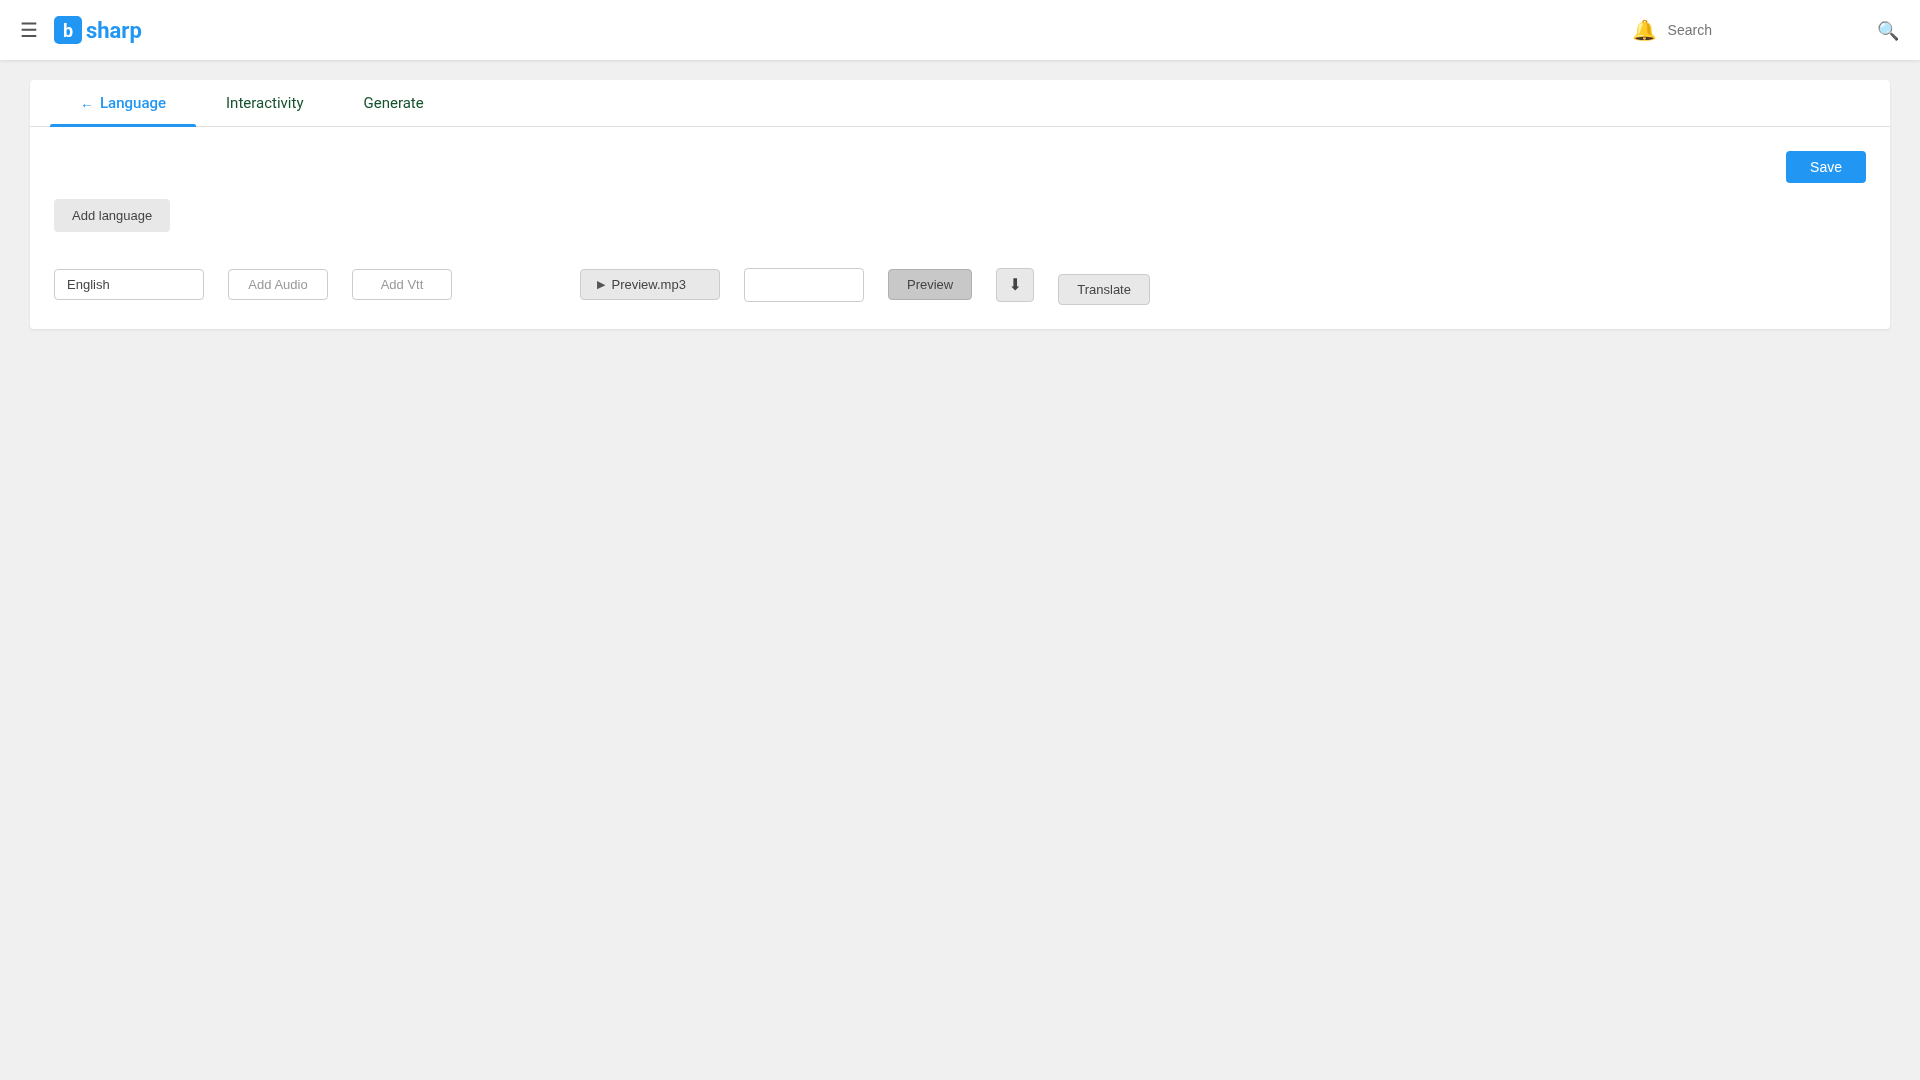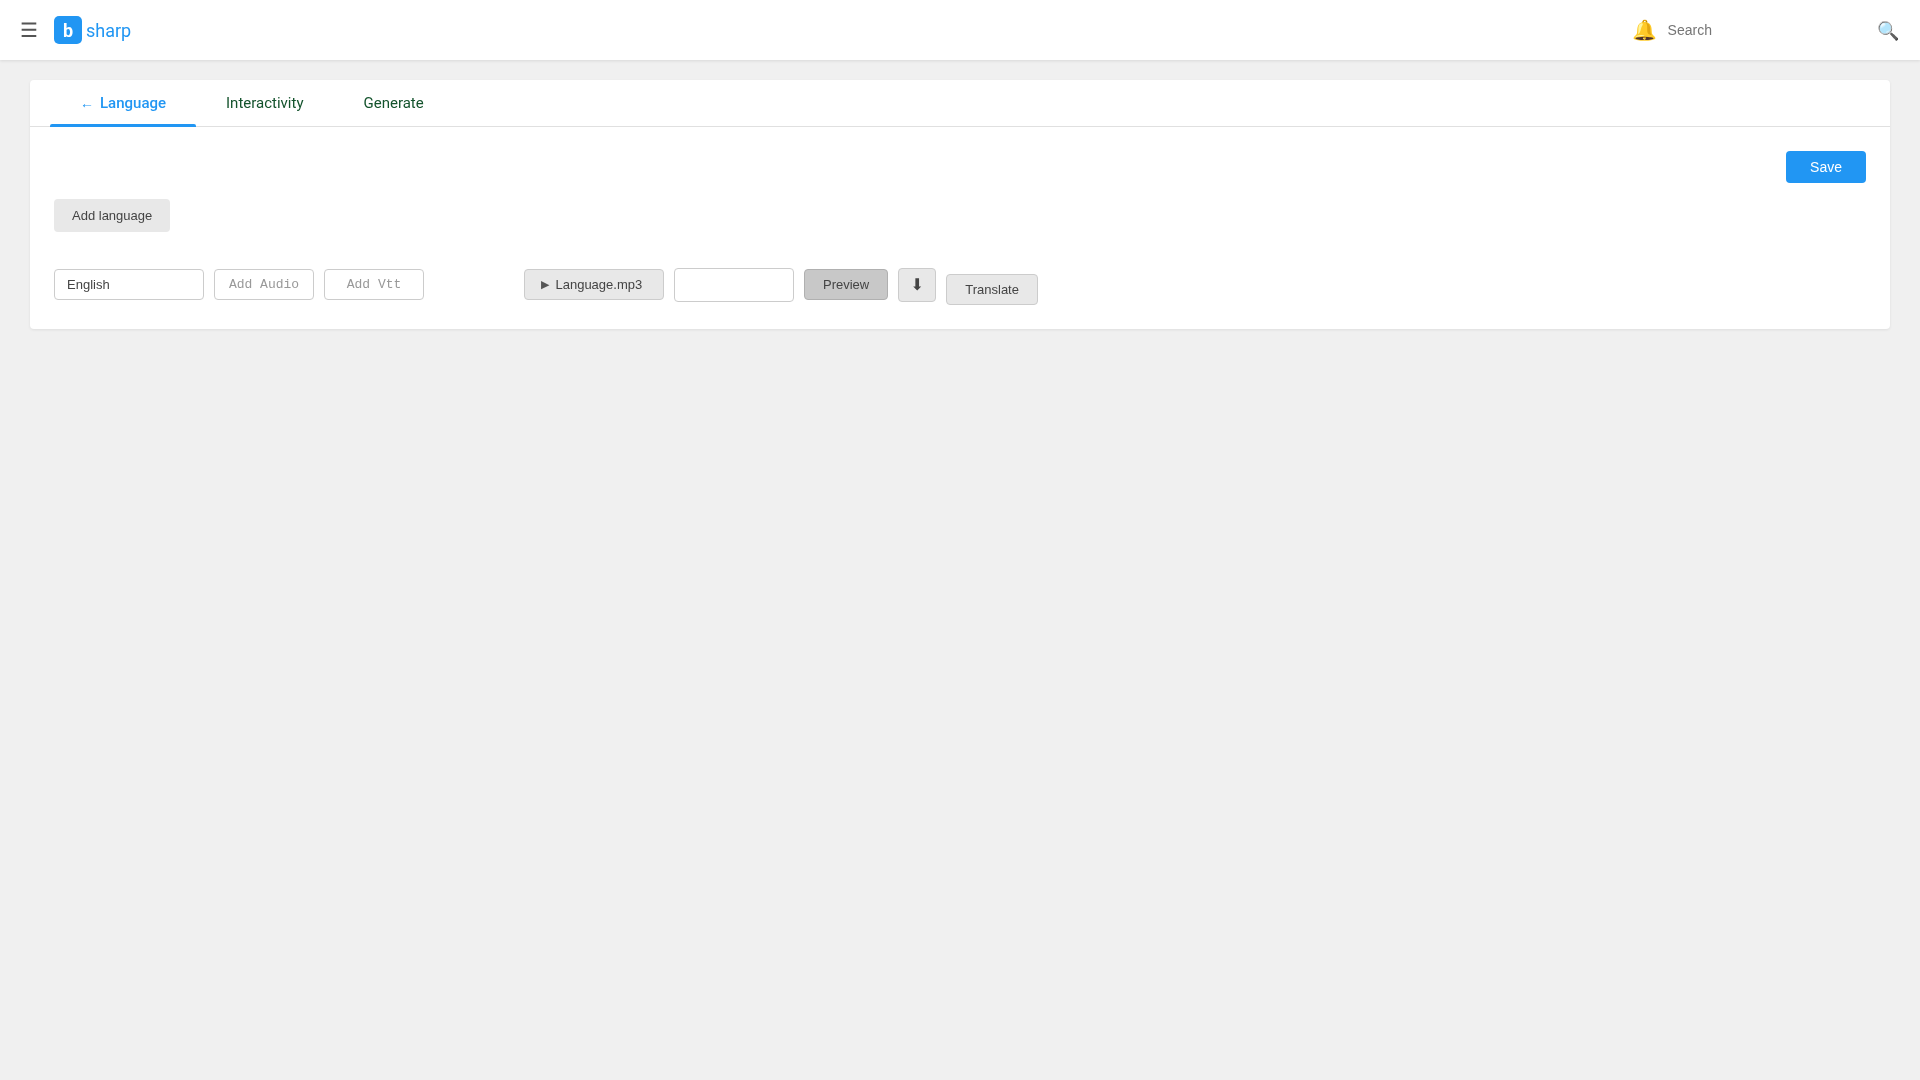--- a/index.html
+++ b/index.html
@@ -40,22 +40,22 @@
       font-size: 18px;
       width: 28px;
       height: 28px;
       border-radius: 5px;
       display: flex;
       align-items: center;
       justify-content: center;
     }
     .logo-sharp {
       color: #2196F3;
-      font-size: 18px;
-      font-weight: 400;
+      font-size: 22px;
+      font-weight: 700;
     }
     .nav-spacer { flex: 1; }
     .nav-search-area {
       display: flex;
       align-items: center;
       gap: 10px;
     }
     .nav-bell {
       font-size: 20px;
       color: #e67e22;
@@ -177,41 +177,40 @@
       font-size: 13px;
       cursor: pointer;
       margin-bottom: 32px;
       font-weight: 500;
     }
 
     
     .language-row {
       display: flex;
       align-items: center;
-      gap: 10px;
+      gap: 24px;
     }
     .lang-input {
       border: 1px solid #ccc;
       border-radius: 4px;
       padding: 7px 12px;
       font-size: 13px;
       color: #444;
       width: 150px;
       background: white;
     }
     .add-audio-btn, .add-vtt-btn {
       border: 1px solid #ccc;
       border-radius: 4px;
       padding: 7px 2px;
       font-size: 13px;
       color: #999;
       background: white;
       cursor: pointer;
       min-width: 100px;
-      font-family: Liberation Mono, monospace;
     }
     .audio-player-btn {
       background: #e8e8e8;
       border: 1px solid #ccc;
       border-radius: 4px;
       padding: 7px 16px;
       font-size: 13px;
       color: #444;
       cursor: pointer;
       display: flex;
@@ -317,21 +316,21 @@
         <input class="lang-input" type="text" value="English" style="">
 
         <button class="add-audio-btn">Add Audio</button>
 
         <button class="add-vtt-btn">Add Vtt</button>
 
         <div style="width:80px;"></div>
 
         <button class="audio-player-btn">
           <span class="play-icon">▶</span>
-          <span>Language.mp3</span>
+          <span>Preview.mp3</span>
         </button>
 
         <div class="vtt-placeholder"></div>
 
         <button class="generate-btn">Preview</button>
 
         <button class="download-btn">
           <span>⬇</span>
         </button>
 

